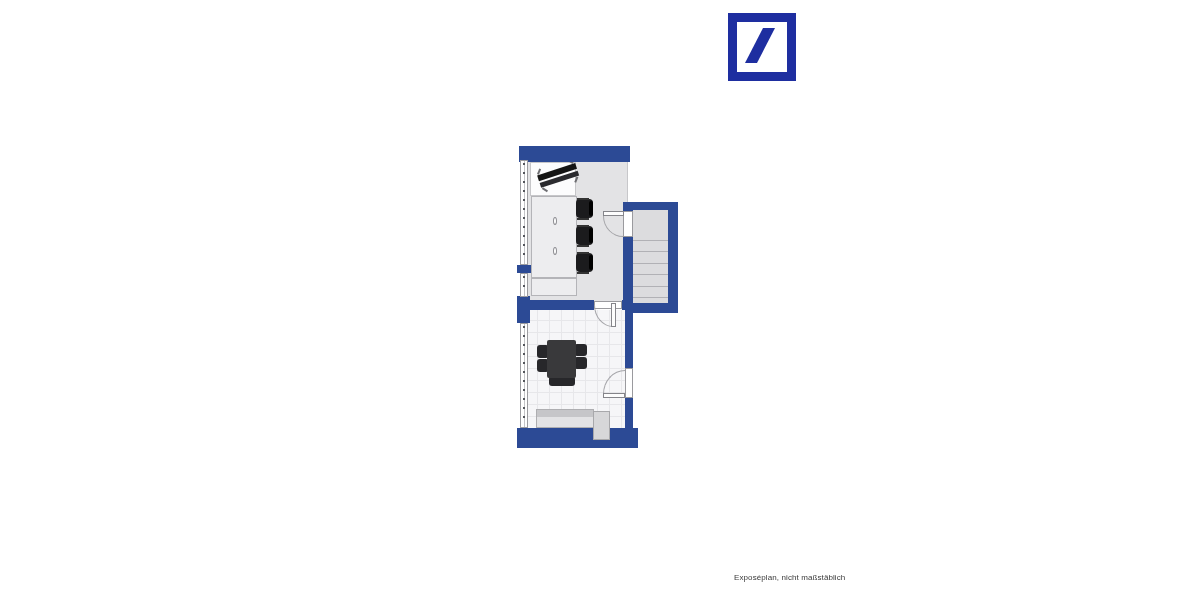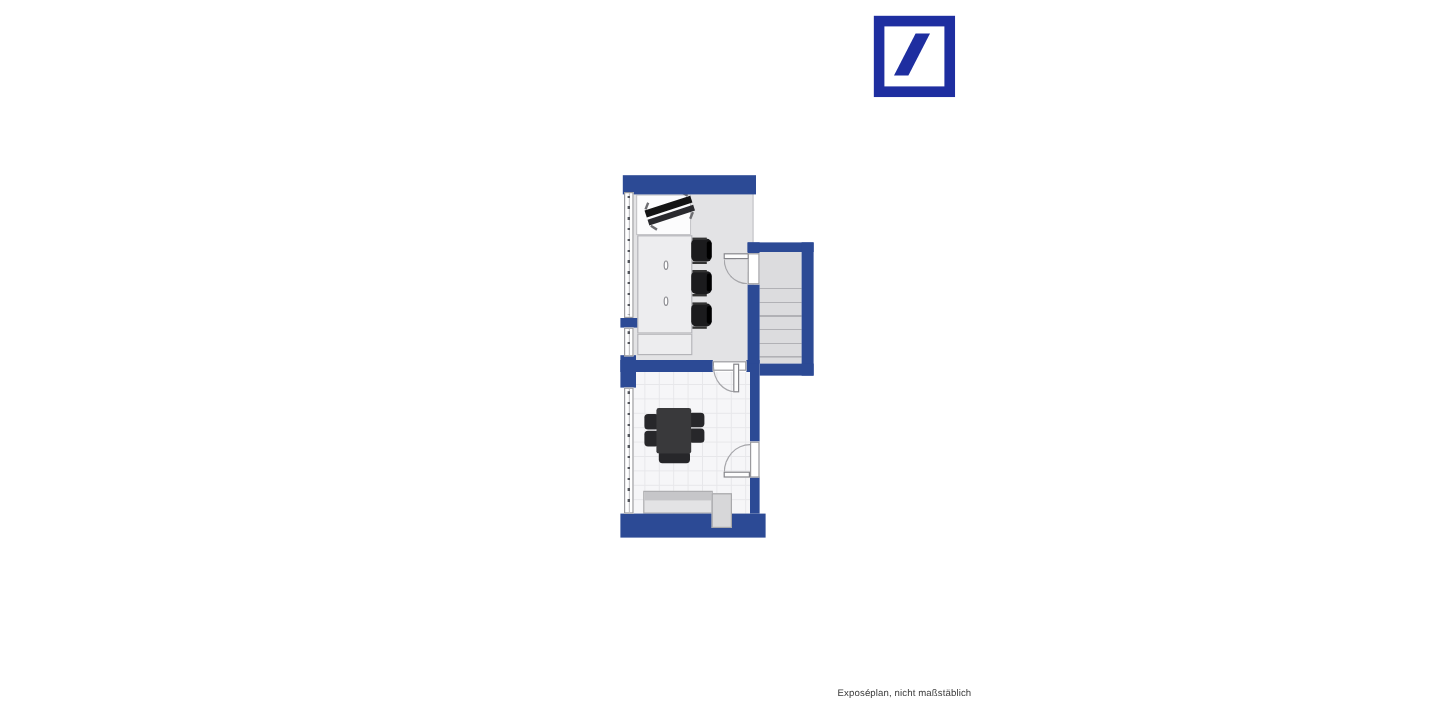--- a/index.html
+++ b/index.html
@@ -130,13 +130,13 @@
 
 </div>
 
 <div class="abs db-logo" style="left:728px;top:13px;width:68px;height:68px;">
   <svg width="68" height="68" viewBox="0 0 68 68">
     <rect x="4.5" y="4.5" width="59" height="59" fill="none" stroke="currentColor" stroke-width="9"></rect>
     <polygon points="35,15 47,15 29,50 17,50" fill="currentColor"></polygon>
   </svg>
 </div>
 
-<div class="abs credit" style="left:678px;top:573px;padding-left:20px;">Exposéplan, nicht maßstäblich</div>
+<div class="abs credit" style="left:714px;top:573px;padding-left:20px;">Exposéplan, nicht maßstäblich</div>
 
 </body></html>

